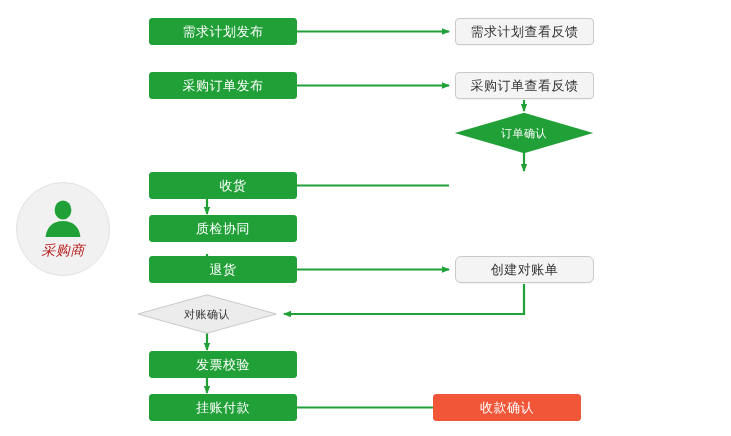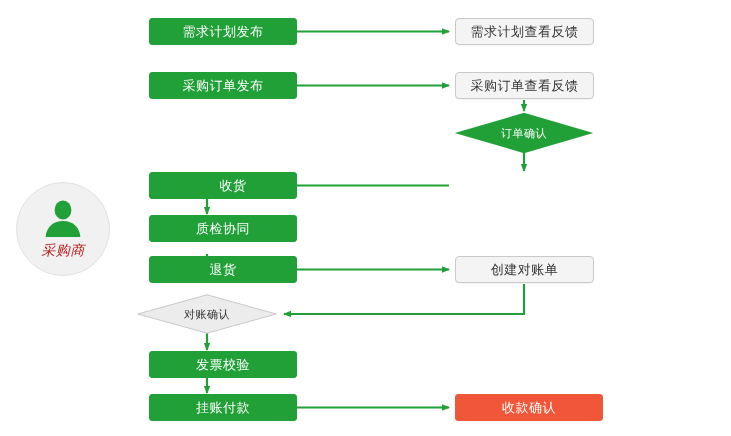--- a/index.html
+++ b/index.html
@@ -183,28 +183,28 @@
     <span class="dlabel">订单确认</span>
   </div>
 
 
   <div class="node green" style="left:133px; top:172px; width:148px; height:27px;padding-left:20px;">收货</div>
 
   <div class="node green" style="left:133px; top:256px; width:148px; height:27px;">退货</div>
 
   <div class="node green" style="left:133px; top:215px; width:148px; height:27px;">质检协同</div>
 
-  <div class="node grey" style="left:455px; top:256px; width:139px; height:27px;">创建对账单</div>
+  <div class="node grey" style="left:455px; top:256px; width:139px; height:27px;border-radius:6px;">创建对账单</div>
 
   <div class="diamond grey-d" style="left:137px; top:294px; width:140px; height:40px;">
     <svg width="140" height="40" viewBox="0 0 140 40">
       <path d="M70,0.8 L139.2,20 L70,39.2 L0.8,20 Z" fill="#ececec" stroke="#c9c9c9" stroke-width="1"></path>
     </svg>
     <span class="dlabel">对账确认</span>
   </div>
 
   <div class="node green" style="left:133px; top:351px; width:148px; height:27px;">发票校验</div>
 
   <div class="node green" style="left:133px; top:394px; width:148px; height:27px;">挂账付款</div>
 
-  <div class="node red" style="left:455px; top:394px; width:148px; height:27px;">收款确认</div>
+  <div class="node red" style="left:433px; top:394px; width:148px; height:27px;">收款确认</div>
 
 </div>
 
 </body></html>

